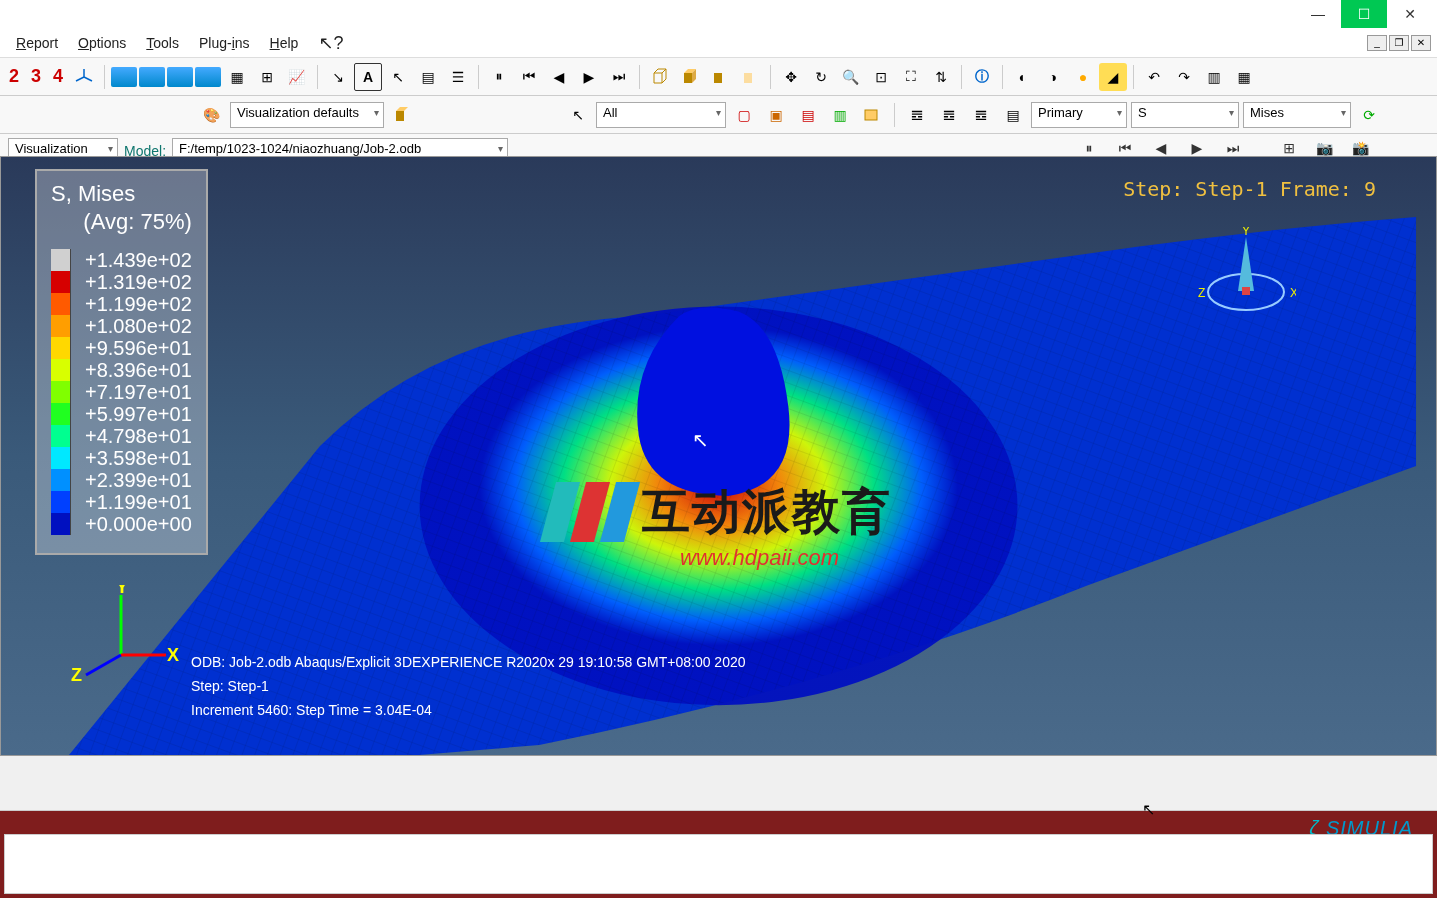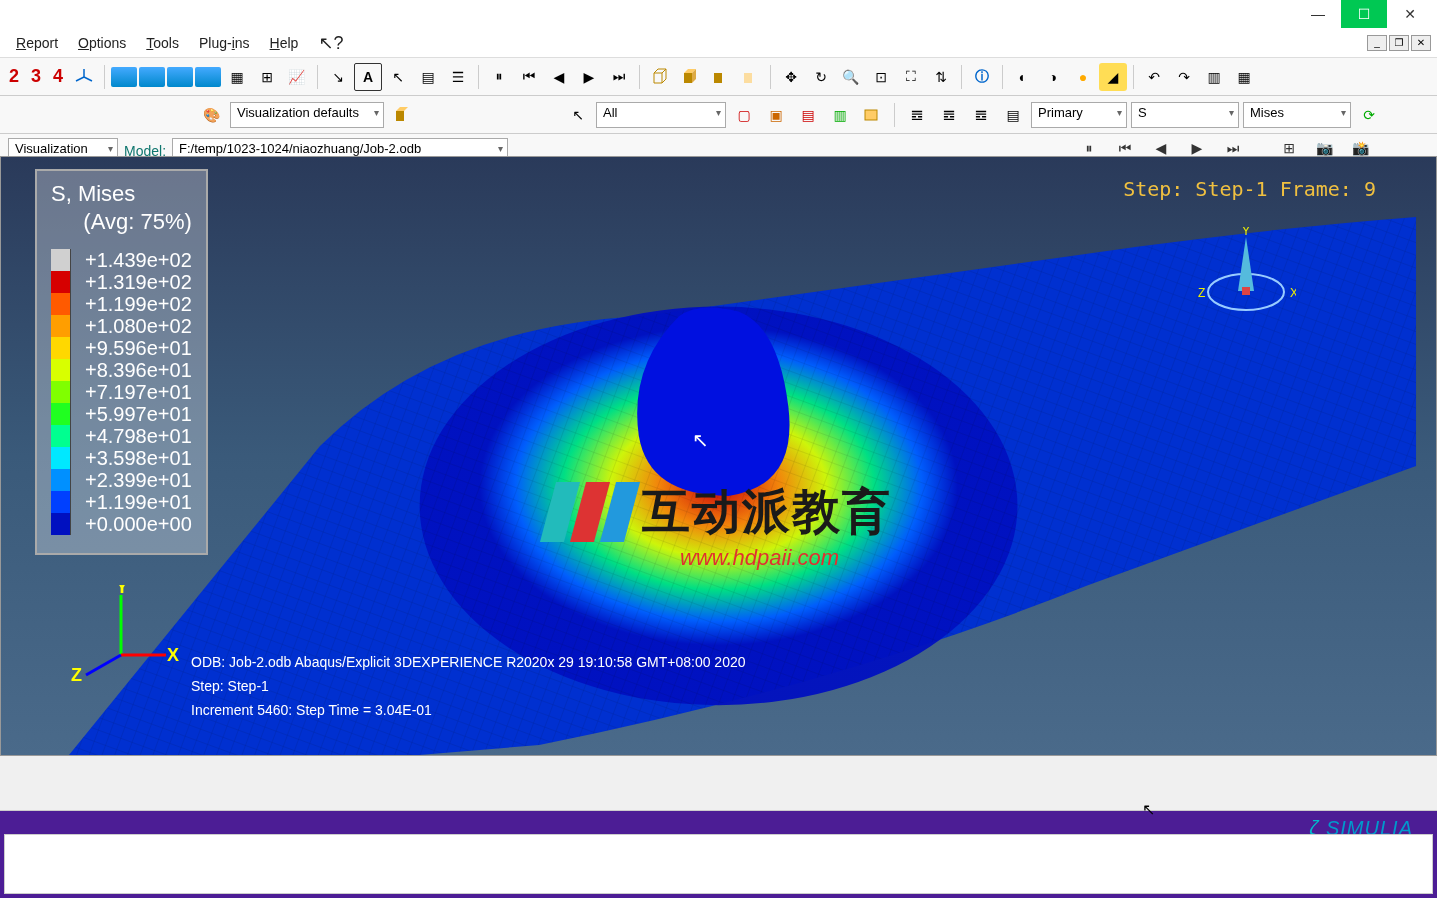--- a/index.html
+++ b/index.html
@@ -52,21 +52,21 @@
 .triad-compass { position: absolute; right: 140px; top: 70px; }
 
 
 .sim-body { position: absolute; left: 40px; top: 30px; right: 0; bottom: 0; }
 
 
 .playback { position: absolute; right: 60px; top: 134px; display: flex; gap: 4px; align-items: center; }
 .pb-btn { width: 32px; height: 28px; display: flex; align-items: center; justify-content: center; cursor: pointer; font-size: 14px; color: #333; }
 
 
-.statusbar { position: absolute; bottom: 0; left: 0; right: 0; height: 88px; background: #4c1d95; border-top: 1px solid #ccc; display: flex; }
+.statusbar { position: absolute; bottom: 0; left: 0; right: 0; height: 88px; background: #7f1d1d; border-top: 1px solid #ccc; display: flex; }
 .status-main { flex: 1; padding: 4px 8px; font-size: 12px; color: #555; }
 .simulia-logo { padding: 6px 16px; font-size: 20px; font-style: italic; color: #0099cc; font-weight: 300; letter-spacing: 1px; }
 .msg-area { position: absolute; bottom: 0; left: 0; right: 0; height: 60px; background: #fff; border: 1px solid #ccc; margin: 4px; }
 
 
 .watermark { position: absolute; left: 548px; top: 480px; display: flex; align-items: center; gap: 10px; z-index: 100; pointer-events: none; }
 .watermark-bars { display: flex; gap: 6px; transform: skewX(-15deg); }
 .wm-bar { width: 24px; height: 60px; }
 .watermark-text { font-size: 48px; font-weight: bold; color: #1a1a1a; letter-spacing: 2px; }
 .watermark-url { position: absolute; left: 680px; top: 545px; font-size: 22px; font-style: italic; color: #e03030; z-index: 100; pointer-events: none; }
@@ -322,21 +322,21 @@
     <line x1="50" y1="70" x2="50" y2="10" stroke="#0f0" stroke-width="3"></line>
     <line x1="50" y1="70" x2="95" y2="70" stroke="#f00" stroke-width="3"></line>
     <line x1="50" y1="70" x2="15" y2="90" stroke="#00f" stroke-width="3"></line>
     <text x="45" y="8" fill="#ff0" font-size="18" font-weight="bold">Y</text>
     <text x="96" y="76" fill="#ff0" font-size="18" font-weight="bold">X</text>
     <text x="0" y="96" fill="#ff0" font-size="18" font-weight="bold">Z</text>
   </svg>
 
   <div class="overlay-text" style="left:190px; bottom:80px">ODB: Job-2.odb    Abaqus/Explicit 3DEXPERIENCE R2020x    29 19:10:58 GMT+08:00 2020</div>
   <div class="overlay-text" style="left:190px; bottom:56px">Step: Step-1</div>
-  <div class="overlay-text" style="left:190px; bottom:32px">Increment      5460: Step Time =   3.04E-01</div>
+  <div class="overlay-text" style="left:190px; bottom:32px">Increment      5460: Step Time =   3.04E-04</div>
 </div>
 
 <div class="watermark">
   <div class="watermark-bars">
     <div class="wm-bar" style="background:#2bb"></div>
     <div class="wm-bar" style="background:#d33"></div>
     <div class="wm-bar" style="background:#29d"></div>
   </div>
   <div class="watermark-text">互动派教育</div>
 </div>

